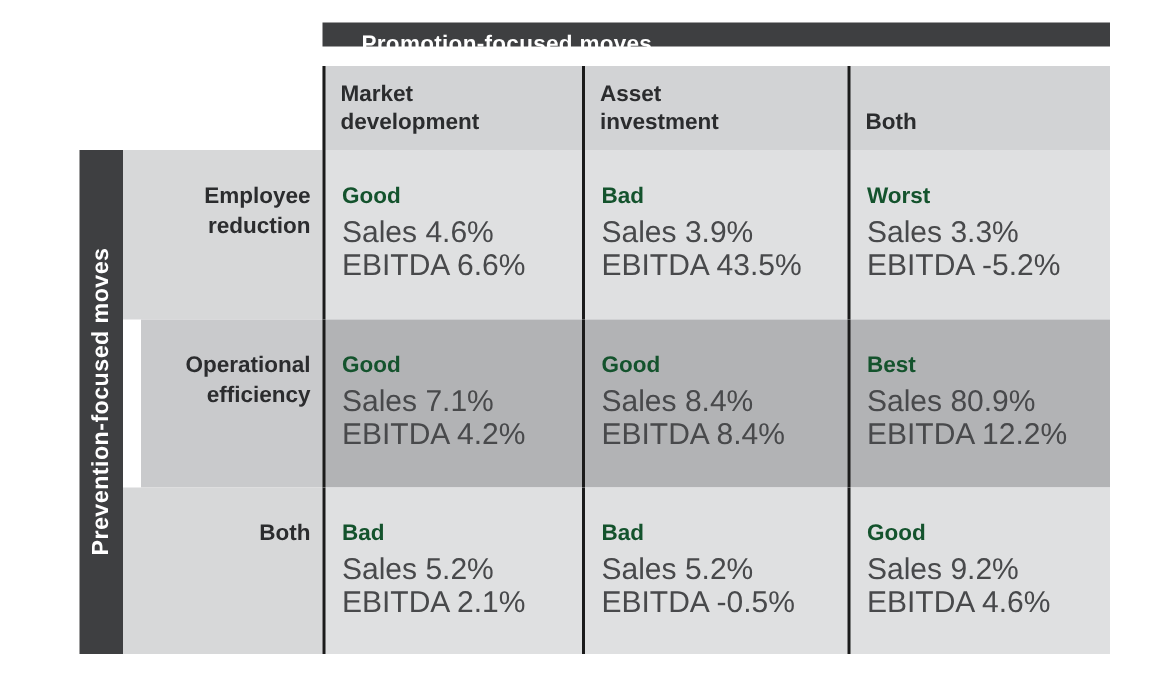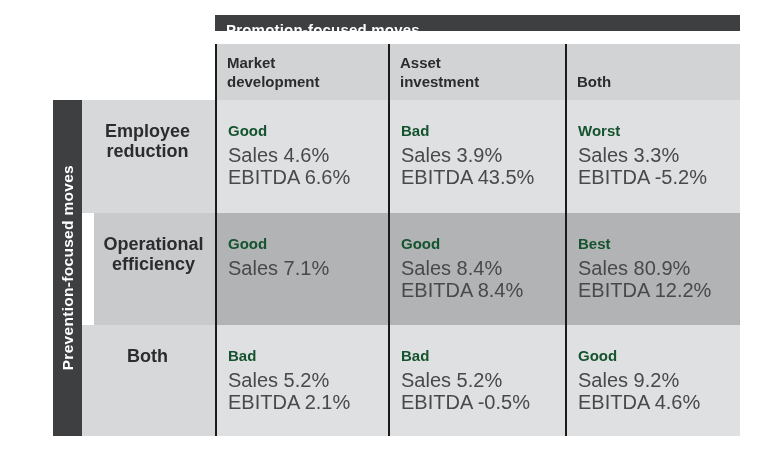--- a/index.html
+++ b/index.html
@@ -1,41 +1,41 @@
 <!DOCTYPE html>
 <html><head>
 <meta charset="utf-8">
 <style>
   html,body{margin:0;padding:0;background:#ffffff;}
   body{width:773px;height:453px;font-family:"Liberation Sans",sans-serif;}
   #canvas{position:relative;width:773px;height:453px;background:#ffffff;overflow:hidden;}
 
   
   .topbar{position:absolute;left:215px;top:15px;width:525px;height:16px;background:#3e3f41;
-          color:#ffffff;font-weight:bold;font-size:15px;line-height:29px;padding-left:11px;
+          color:#ffffff;font-weight:bold;font-size:15px;line-height:29px;padding-left:26px;
           box-sizing:border-box;letter-spacing:.2px;}
 
   
   .colheads{position:absolute;left:215px;top:44px;width:582px;height:56px;display:flex;}
   .colhead{box-sizing:border-box;border-left:2px solid #1b1b1b;background:#d2d3d5;
            display:flex;align-items:flex-end;padding:0 6px 9px 10px;
            font-weight:bold;font-size:15px;line-height:19px;color:#2b2c2e;}
   .colhead span{display:inline-block;max-width:118px;}
   .w1{width:173px}.w2{width:177px}.w3{width:175px}
 
   
   .sidebar{position:absolute;left:53px;top:100px;width:29px;height:336px;background:#3e3f41;
            display:flex;align-items:center;justify-content:center;}
   .sidebar span{writing-mode:vertical-rl;transform:rotate(180deg);color:#ffffff;
                 font-weight:bold;font-size:15.5px;letter-spacing:.3px;white-space:nowrap;}
 
   
   .rowheads{position:absolute;left:82px;top:100px;width:133px;}
-  .rowhead{box-sizing:border-box;text-align:center;padding:21px 8px 0 6px;
-           font-weight:bold;font-size:18px;line-height:20px;color:#2b2c2e;}
+  .rowhead{box-sizing:border-box;text-align:right;padding:21px 8px 0 6px;
+           font-weight:bold;font-size:15px;line-height:20px;color:#2b2c2e;}
   .rh-light{background:#d7d8d9;}
   .rh-mid{background:#c9cacc;margin-left:12px;}
   .h1{height:113px}.h2{height:112px}.h3{height:111px}
 
   
   .grid{position:absolute;left:215px;top:100px;width:525px;}
   .grow{display:flex;}
   .cell{box-sizing:border-box;border-left:2px solid #1b1b1b;padding:20px 6px 0 11px;}
   .row-light .cell{background:#dfe0e1;}
   .row-mid .cell{background:#b2b3b5;}
@@ -96,20 +96,21 @@
         <div class="rating">Worst</div>
         <div class="metric">Sales 3.3%</div>
         <div class="metric">EBITDA -5.2%</div>
       </div>
     </div>
 
     <div class="grow row-mid h2">
       <div class="cell w1">
         <div class="rating">Good</div>
         <div class="metric">Sales 7.1%</div>
+        <div class="metric">EBITDA 4.2%</div>
       </div>
       <div class="cell w2">
         <div class="rating">Good</div>
         <div class="metric">Sales 8.4%</div>
         <div class="metric">EBITDA 8.4%</div>
       </div>
       <div class="cell w3">
         <div class="rating">Best</div>
         <div class="metric">Sales 80.9%</div>
         <div class="metric">EBITDA 12.2%</div>

